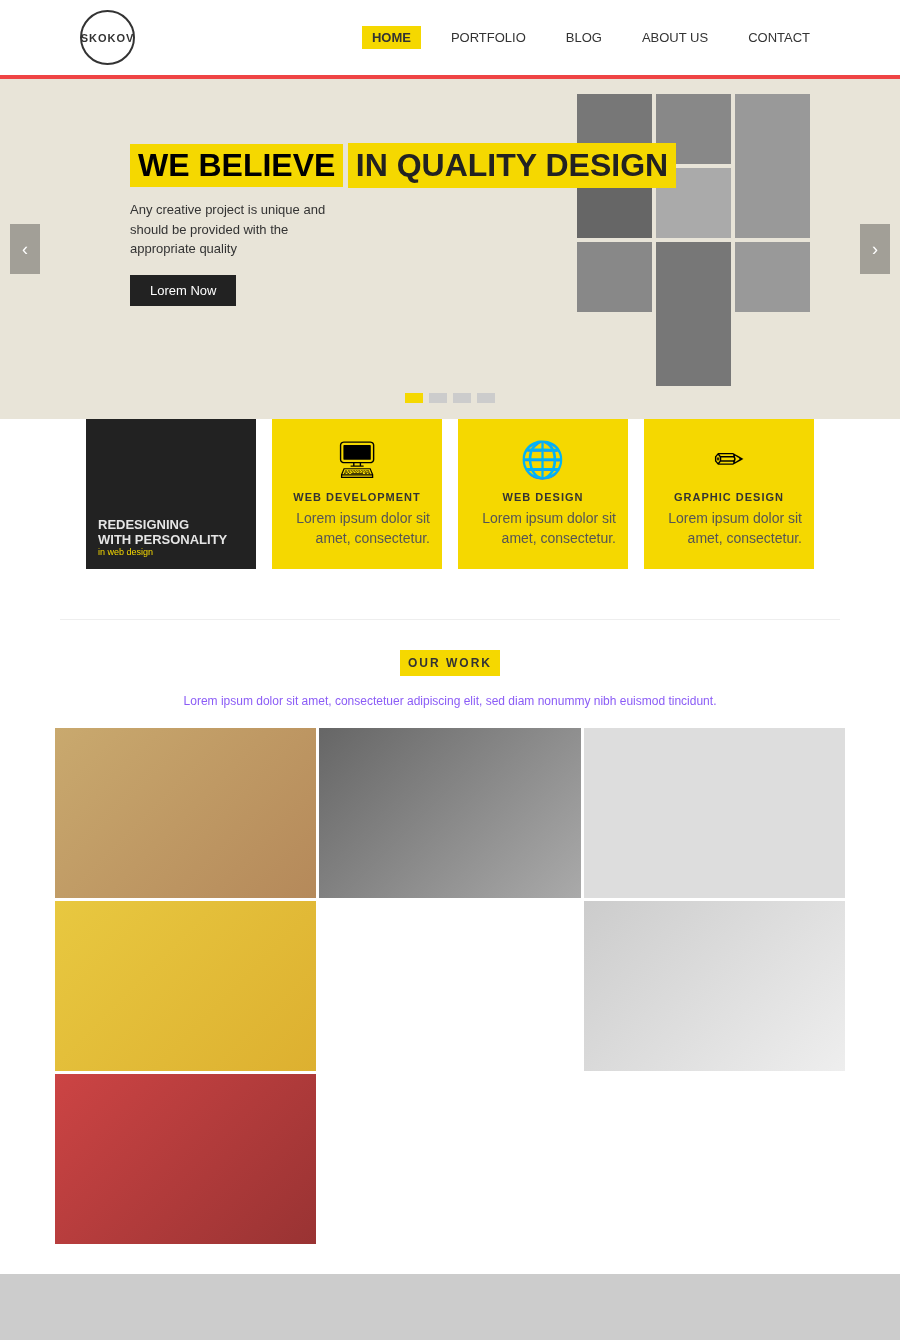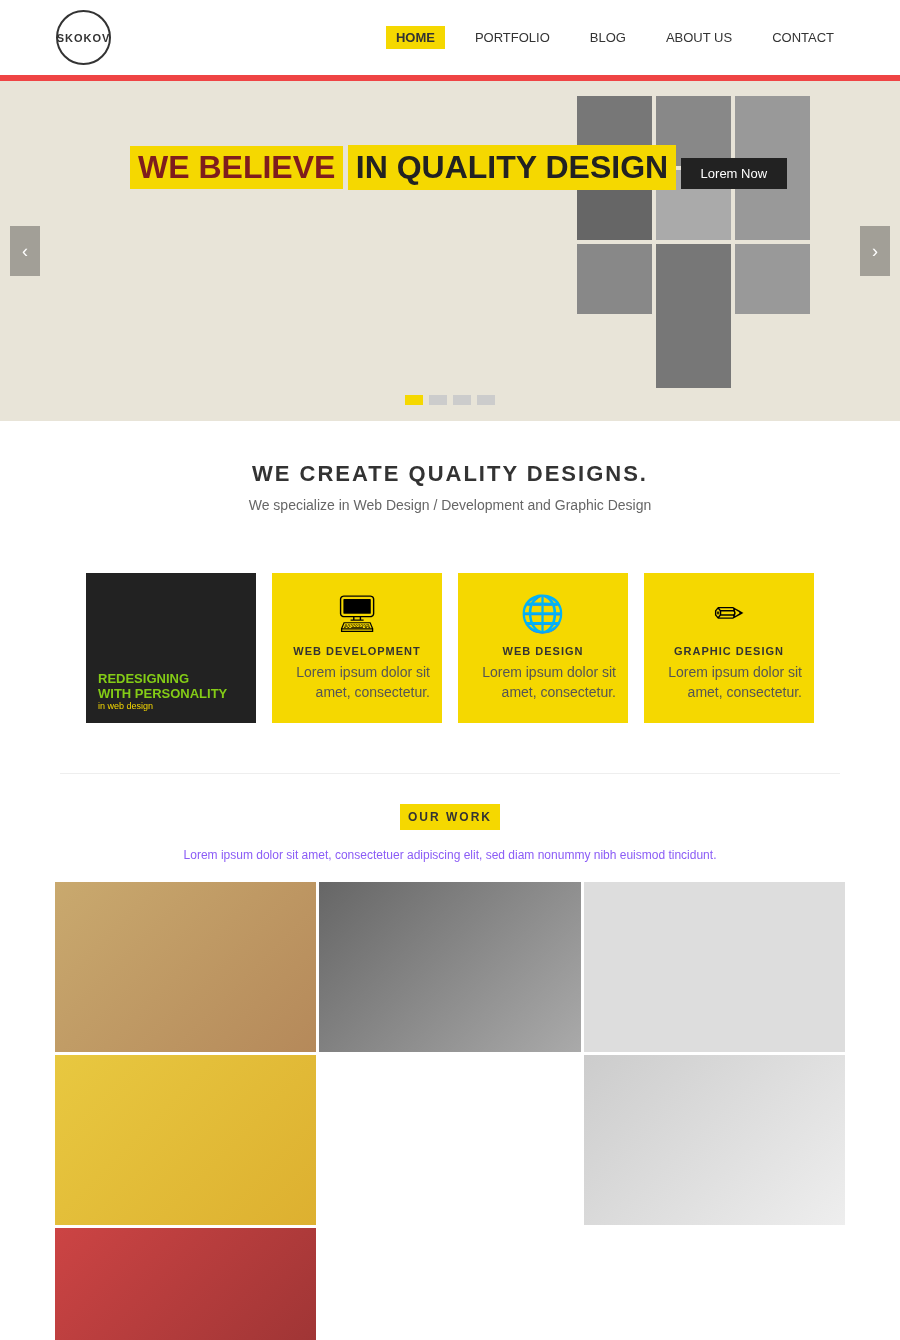--- a/index.html
+++ b/index.html
@@ -1,29 +1,29 @@
 <!DOCTYPE html>
 <html><head>
   <meta charset="utf-8">
   <style>
     * { margin: 0; padding: 0; box-sizing: border-box; }
     body { font-family: Arial, sans-serif; background: #ccc; display: flex; justify-content: center; }
     .page-wrapper { width: 900px; background: #fff; }
 
     
-    .header { display: flex; align-items: center; justify-content: space-between; padding: 10px 56px; background: #fff; border-bottom: 6px solid #ef4444; }
+    .header { display: flex; align-items: center; justify-content: space-between; padding: 10px 80px; background: #fff; border-bottom: 4px solid #ef4444; }
     .logo { width: 55px; height: 55px; border-radius: 50%; border: 2px solid #333; display: flex; align-items: center; justify-content: center; font-size: 11px; font-weight: bold; letter-spacing: 1px; color: #333; }
     .nav { display: flex; gap: 20px; }
     .nav-item { font-size: 13px; color: #333; text-decoration: none; padding: 4px 10px; cursor: pointer; }
     .nav-item.active { background: #f5d800; color: #333; font-weight: bold; }
 
     
     .hero { position: relative; height: 340px; background: #e8e4d8; overflow: hidden; }
     .hero-content { position: absolute; left: 130px; top: 60px; z-index: 2; }
-    .hero-headline { background: #f5d800; display: inline-block; padding: 4px 8px; font-size: 32px; font-weight: 900; color: #7f1d1d; line-height: 1.1; text-transform: uppercase; }
+    .hero-headline { background: #f5d800; display: inline-block; padding: 4px 8px; font-size: 32px; font-weight: 900; color: #000000; line-height: 1.1; text-transform: uppercase; }
     .hero-headline2 { background: #f5d800; display: inline-block; padding: 4px 8px; font-size: 32px; font-weight: 900; color: #222; margin-top: 4px; text-transform: uppercase; }
     .hero-sub { font-size: 13px; color: #333; margin-top: 12px; line-height: 1.5; max-width: 200px; }
     .hero-btn { display: inline-block; margin-top: 16px; background: #222; color: #fff; padding: 8px 20px; font-size: 13px; cursor: pointer; }
     .hero-arrows { position: absolute; top: 50%; transform: translateY(-50%); width: 100%; display: flex; justify-content: space-between; padding: 0 10px; z-index: 5; }
     .arrow-btn { width: 30px; height: 50px; background: rgba(0,0,0,0.3); color: #fff; display: flex; align-items: center; justify-content: center; cursor: pointer; font-size: 18px; }
     .hero-dots { position: absolute; bottom: 16px; left: 50%; transform: translateX(-50%); display: flex; gap: 6px; }
     .dot { width: 18px; height: 10px; background: #ccc; }
     .dot.active { background: #f5d800; }
 
     
@@ -32,21 +32,21 @@
     .intro-sub { font-size: 14px; color: #666; margin-bottom: 30px; }
 
     
     .services { display: flex; gap: 16px; justify-content: center; padding: 0 60px 40px; }
     .service-card { flex: 1; max-width: 170px; }
     .service-card.dark { background: #222; color: #fff; display: flex; align-items: flex-end; min-height: 150px; padding: 12px; }
     .service-card.yellow { background: #f5d800; display: flex; flex-direction: column; align-items: center; padding: 20px 12px; min-height: 150px; }
     .service-icon { font-size: 36px; margin-bottom: 10px; }
     .service-title { font-size: 11px; font-weight: bold; letter-spacing: 1px; text-transform: uppercase; margin-bottom: 6px; color: #333; }
     .service-desc { font-size: 14px; color: #555; line-height: 1.4; text-align: right; }
-    .dark-label { font-size: 13px; font-weight: bold; color: #84cc16; text-transform: uppercase; }
+    .dark-label { font-size: 13px; font-weight: bold; color: #e5e5e5; text-transform: uppercase; }
     .dark-sub { font-size: 9px; color: #f5d800; }
 
     
     .section-label { text-align: center; padding: 20px 0 10px; }
     .section-badge { display: inline-block; background: #f5d800; padding: 6px 8px; font-size: 12px; font-weight: bold; letter-spacing: 2px; text-transform: uppercase; color: #333; }
     .section-desc { text-align: center; font-size: 12px; color: #8b5cf6; padding: 8px 60px 20px; }
 
     
     .pi-1 { background: linear-gradient(135deg, #c8a96e 0%, #b8985e 100%); }
 
@@ -78,20 +78,21 @@
   </div>
 
   <div class="hero">
     <div class="hero-arrows">
       <div class="arrow-btn">‹</div>
       <div class="arrow-btn">›</div>
     </div>
     <div class="hero-content">
       <div class="hero-headline">WE BELIEVE</div>
       <div class="hero-headline2">IN QUALITY DESIGN</div>
+      <div class="hero-sub">Any creative project is unique and should be provided with the appropriate quality</div>
       <div class="hero-btn">Lorem Now</div>
     </div>
 
     <div class="portrait-grid">
       <div class="portrait" style="background:#777;"></div>
       <div class="portrait" style="background:#888;"></div>
       <div class="portrait portrait-big" style="background:#999;"></div>
       <div class="portrait" style="background:#666;"></div>
       <div class="portrait" style="background:#aaa;"></div>
       <div class="portrait" style="background:#888;"></div>
@@ -101,24 +102,20 @@
     </div>
 
     <div class="hero-dots">
       <div class="dot active"></div>
       <div class="dot"></div>
       <div class="dot"></div>
       <div class="dot"></div>
     </div>
   </div>
 
-  <div class="intro-section">
-    <div class="intro-title">WE CREATE QUALITY DESIGNS.</div>
-    <div class="intro-sub">We specialize in Web Design / Development and Graphic Design</div>
-  </div>
 
   <div class="services">
     <div class="service-card dark">
       <div>
         <div class="dark-label">REDESIGNING<br>WITH PERSONALITY</div>
         <div class="dark-sub">in web design</div>
       </div>
     </div>
     <div class="service-card yellow">
       <div class="service-icon">🖥</div>

